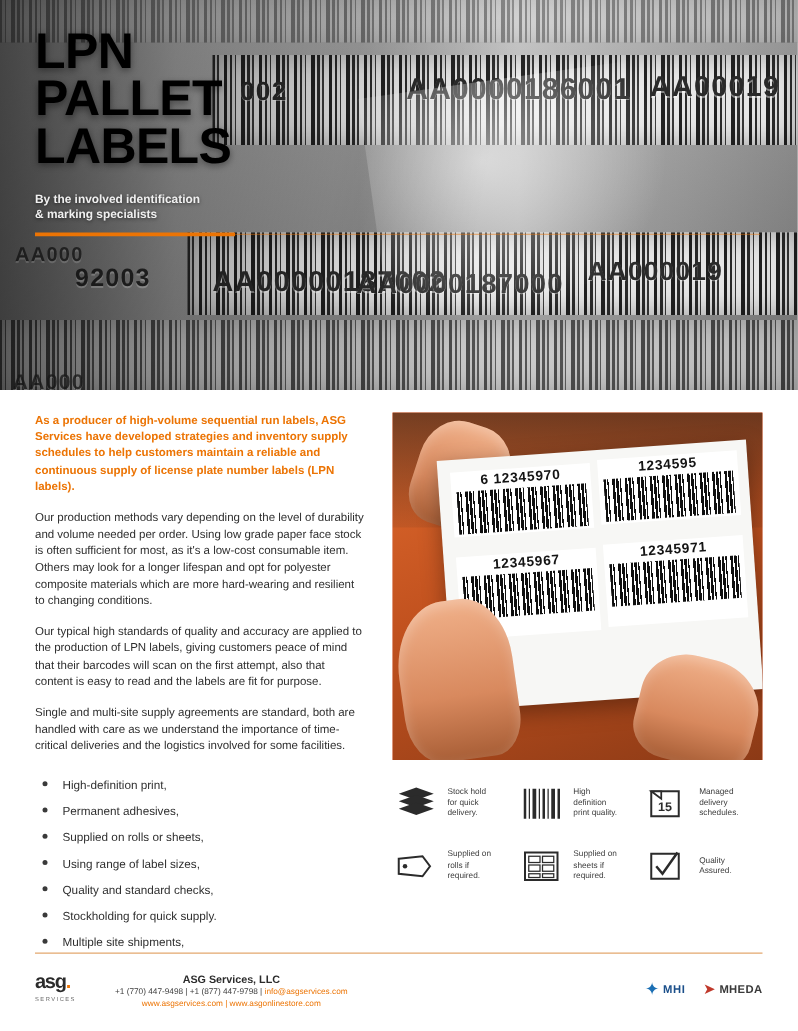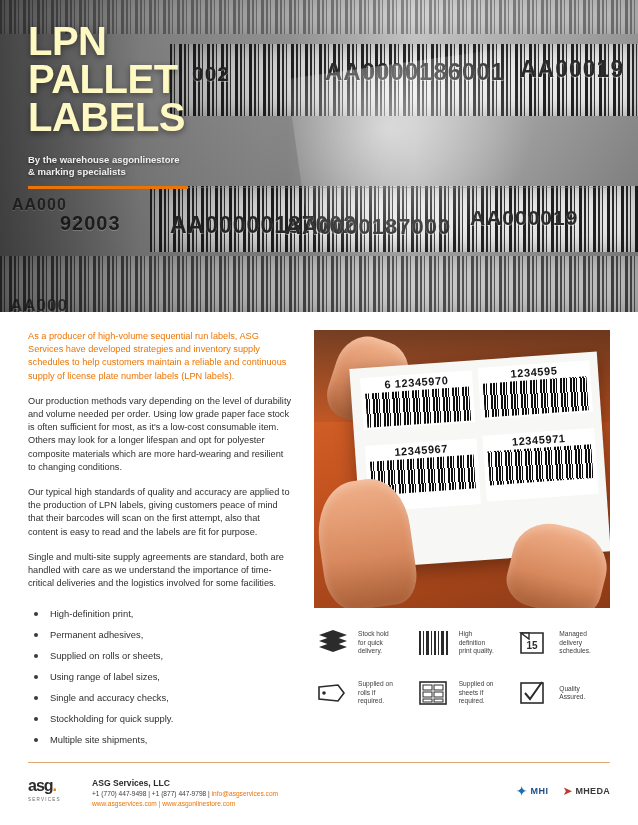--- a/index.html
+++ b/index.html
@@ -84,21 +84,21 @@
     background: linear-gradient(100deg, rgba(0,0,0,0.55) 0%, rgba(0,0,0,0.10) 42%, rgba(0,0,0,0.0) 60%);
     pointer-events: none;
   }
   .hero-text {
     position: absolute;
     left: 28px;
     top: 22px;
     z-index: 5;
   }
   .hero-title {
-    color: #fef9c3;
+    color: #000000;
     font-weight: 700;
     font-size: 40px;
     line-height: 38px;
     letter-spacing: -0.5px;
     text-shadow: 0 2px 6px rgba(0,0,0,0.45);
     margin: 0;
   }
   .hero-sub {
     margin-top: 18px;
     color: #f0f0f0;
@@ -135,21 +135,21 @@
   }
   .col-left { width: 268px; }
   .col-right { width: 296px; }
 
   .para {
     color: #2f2f2f;
     font-size: 9.2px;
     line-height: 13.2px;
     margin: 0 0 12px 0;
   }
-  .para.first { color: #ec7404; font-weight: 400; }
+  .para.first { color: #ec7404; font-weight: 700; }
 
   .bullets {
     margin: 18px 0 0 0;
     padding: 0;
     list-style: none;
   }
   .bullets li {
     position: relative;
     color: #2f2f2f;
     font-size: 9.4px;
@@ -297,21 +297,21 @@
     line-height: 20px;
   }
   .asg-mark .dot { color: #ec7404; }
   .asg-sub {
     font-size: 4.6px;
     letter-spacing: 1.2px;
     color: #6a6a6a;
     text-transform: uppercase;
     margin-top: 1px;
   }
-  .footer-info { padding-top: 2px; }
+  .footer-info { padding-top: 2px; text-align: center; }
   .f-name { font-size: 8.6px; font-weight: 700; color: #2b2b2b; line-height: 11px; }
   .f-phone { font-size: 6.6px; color: #3c3c3c; line-height: 10px; }
   .f-phone .mail { color: #ec7404; }
   .f-web { font-size: 6.6px; color: #ec7404; line-height: 10px; }
   .footer-right { display: flex; align-items: center; gap: 14px; padding-top: 8px; }
   .badge-mhi { display: flex; align-items: center; gap: 3px; }
   .badge-mhi .star { color: #1b6fb4; font-size: 14px; line-height: 14px; }
   .badge-mhi .txt { font-size: 9px; font-weight: 700; color: #1b4f8a; letter-spacing: .5px; }
   .badge-mheda { display: flex; align-items: center; gap: 3px; }
   .badge-mheda .chev { color: #c0392b; font-size: 12px; line-height: 12px; }
@@ -342,42 +342,42 @@
     <div class="hero-sheen"></div>
     <div class="hero-vignette"></div>
 
     <div class="hero-text">
       <h1 class="hero-title">
         <span>LPN</span><br>
         <span>PALLET</span><br>
         <span>LABELS</span>
       </h1>
       <div class="hero-sub">
-        <span>By the warehouse asgonlinestore</span><br>
+        <span>By the involved identification</span><br>
         <span>&amp; marking specialists</span>
       </div>
     </div>
     <div class="hero-rule"></div>
     <div class="hero-rule-ext"></div>
   </div>
 
   <div class="content">
 
     <div class="col-left">
       <p class="para first">As a producer of high-volume sequential run labels, ASG Services have developed strategies and inventory supply schedules to help customers maintain a reliable and continuous supply of license plate number labels (LPN labels).</p>
       <p class="para">Our production methods vary depending on the level of durability and volume needed per order. Using low grade paper face stock is often sufficient for most, as it's a low-cost consumable item.  Others may look for a longer lifespan and opt for polyester composite materials which are more hard-wearing and resilient to changing conditions.</p>
       <p class="para">Our typical high standards of quality and accuracy are applied to the production of LPN labels, giving customers peace of mind that their barcodes will scan on the first attempt, also that content is easy to read and the labels are fit for purpose.</p>
       <p class="para">Single and multi-site supply agreements are standard, both are handled with care as we understand the importance of time-critical deliveries and the logistics involved for some facilities.</p>
 
       <ul class="bullets">
         <li>High-definition print,</li>
         <li>Permanent adhesives,</li>
         <li>Supplied on rolls or sheets,</li>
         <li>Using range of label sizes,</li>
-        <li>Single and accuracy checks,</li>
+        <li>Quality and standard checks,</li>
         <li>Stockholding for quick supply.</li>
         <li>Multiple site shipments,</li>
       </ul>
     </div>
 
     <div class="col-right">
 
       <div class="photo">
         <div class="photo-bg"></div>
         <div class="photo-dark"></div>

